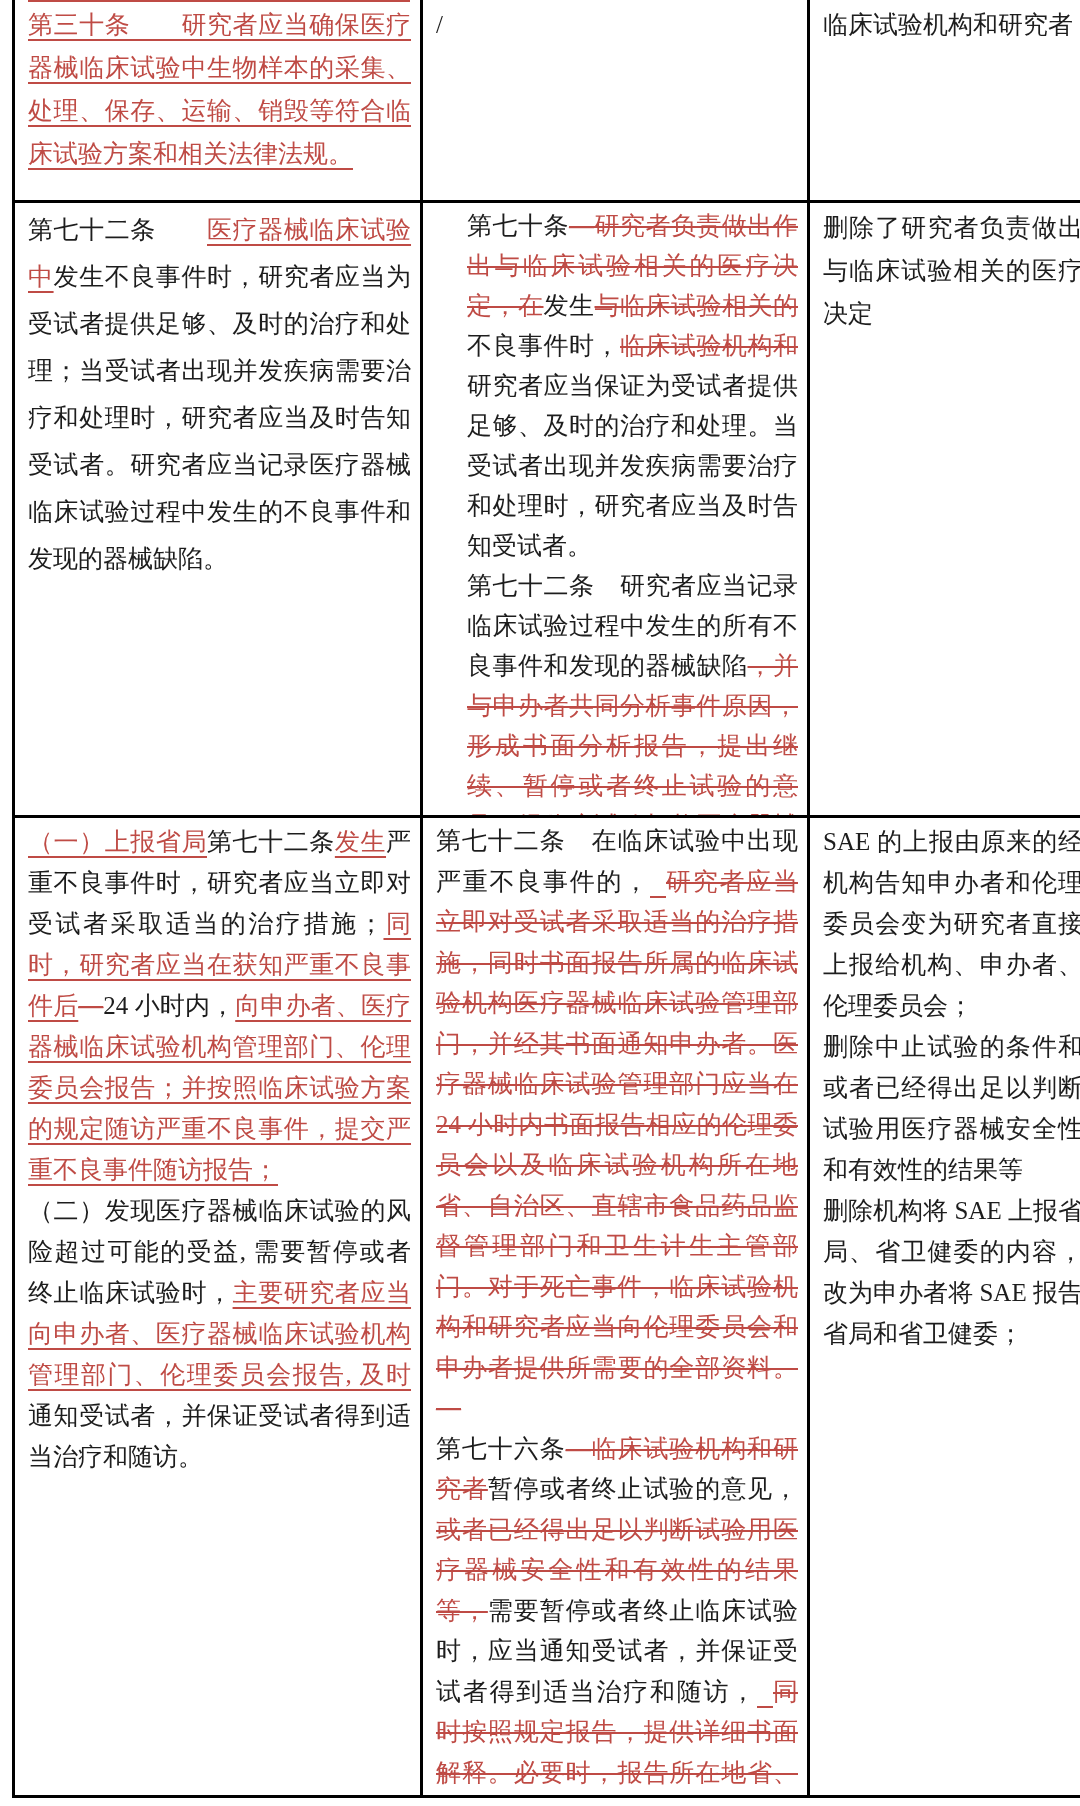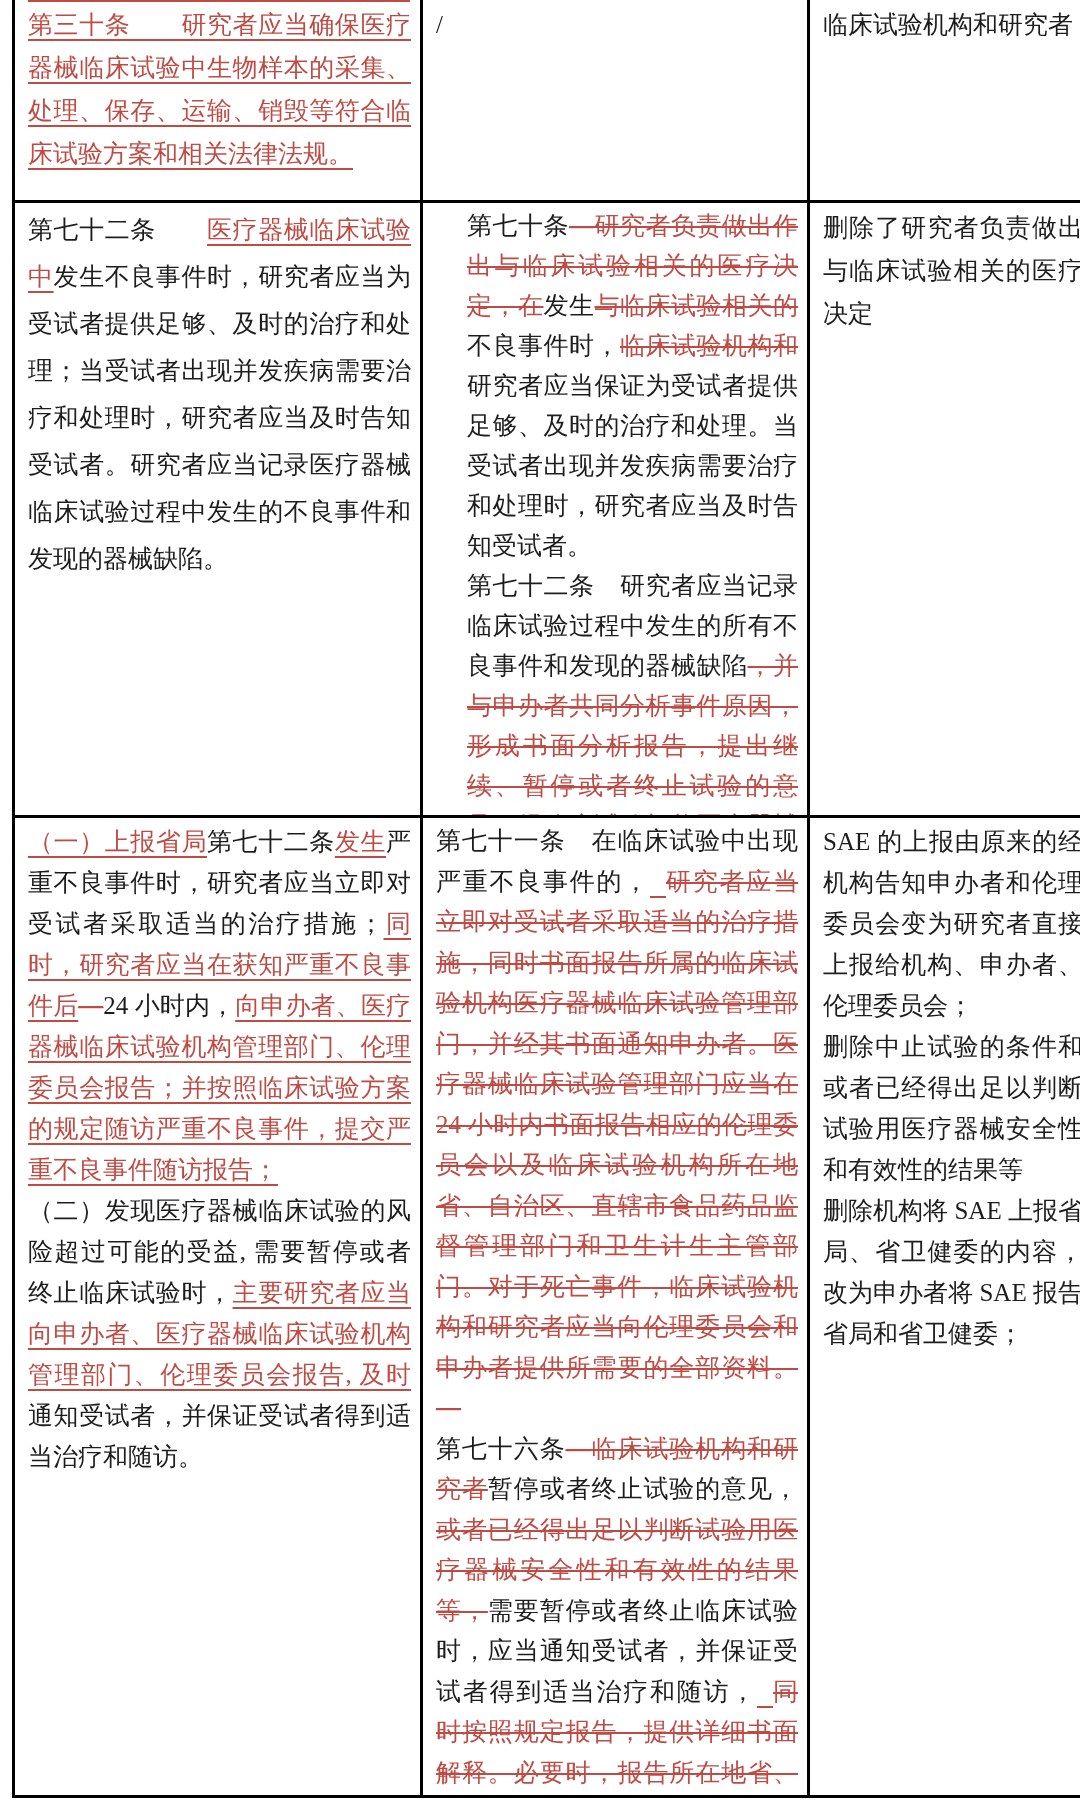--- a/index.html
+++ b/index.html
@@ -85,21 +85,21 @@
     </div>
   <div class="cell" id="c23">
       <p class="para"><span class="seg-plain">删除了研究者负责做出与临床试验相关的医疗决定</span></p>
     </div>
 
   <div class="cell" id="c31">
       <p class="para"><span class="seg-ins">（一）上报省局</span><span class="seg-plain">第七十二条</span><span class="seg-ins">发生</span><span class="seg-plain">严重不良事件时，研究者应当立即对受试者采取适当的治疗措施；</span><span class="seg-ins">同时，研究者应当在获知严重不良事件后</span><span class="seg-del">—</span><span class="seg-plain">24 小时内，</span><span class="seg-ins">向申办者、医疗器械临床试验机构管理部门、伦理委员会报告；并按照临床试验方案的规定随访严重不良事件，提交严重不良事件随访报告；</span></p>
       <p class="para"><span class="seg-plain">（二）发现医疗器械临床试验的风险超过可能的受益, 需要暂停或者终止临床试验时，</span><span class="seg-ins">主要研究者应当向申办者、医疗器械临床试验机构管理部门、伦理委员会报告, 及时</span><span class="seg-plain">通知受试者，并保证受试者得到适当治疗和随访。</span></p>
     </div>
   <div class="cell" id="c32">
-      <p class="para"><span class="seg-plain">第七十一条　在临床试验中出现严重不良事件的，</span><span class="seg-ins">&nbsp;&nbsp;</span><span class="seg-del">研究者应当立即对受试者采取适当的治疗措施，同时书面报告所属的临床试验机构医疗器械临床试验管理部门，并经其书面通知申办者。医疗器械临床试验管理部门应当在24 小时内书面报告相应的伦理委员会以及临床试验机构所在地省、自治区、直辖市食品药品监督管理部门和卫生计生主管部门。对于死亡事件，临床试验机构和研究者应当向伦理委员会和申办者提供所需要的全部资料。—</span></p>
+      <p class="para"><span class="seg-plain">第七十二条　在临床试验中出现严重不良事件的，</span><span class="seg-ins">&nbsp;&nbsp;</span><span class="seg-del">研究者应当立即对受试者采取适当的治疗措施，同时书面报告所属的临床试验机构医疗器械临床试验管理部门，并经其书面通知申办者。医疗器械临床试验管理部门应当在24 小时内书面报告相应的伦理委员会以及临床试验机构所在地省、自治区、直辖市食品药品监督管理部门和卫生计生主管部门。对于死亡事件，临床试验机构和研究者应当向伦理委员会和申办者提供所需要的全部资料。—</span></p>
       <p class="para"><span class="seg-plain">第七十六条</span><span class="seg-del">—临床试验机构和研究者</span><span class="seg-plain">暂停或者终止试验的意见，</span><span class="seg-del">或者已经得出足以判断试验用医疗器械安全性和有效性的结果等，</span><span class="seg-plain">需要暂停或者终止临床试验时，应当通知受试者，并保证受试者得到适当治疗和随访，</span><span class="seg-ins">&nbsp;&nbsp;</span><span class="seg-del">同时按照规定报告，提供详细书面解释。必要时，报告所在地省、自治区、直辖市食品药品监督管理部门。—</span></p>
     </div>
   <div class="cell" id="c33">
       <p class="para"><span class="seg-plain">SAE 的上报由原来的经机构告知申办者和伦理委员会变为研究者直接上报给机构、申办者、伦理委员会；</span></p>
       <p class="para"><span class="seg-plain">删除中止试验的条件和或者已经得出足以判断试验用医疗器械安全性和有效性的结果等</span></p>
       <p class="para"><span class="seg-plain">删除机构将 SAE 上报省局、省卫健委的内容，改为申办者将 SAE 报告省局和省卫健委；</span></p>
     </div>
 
 </div>
 

